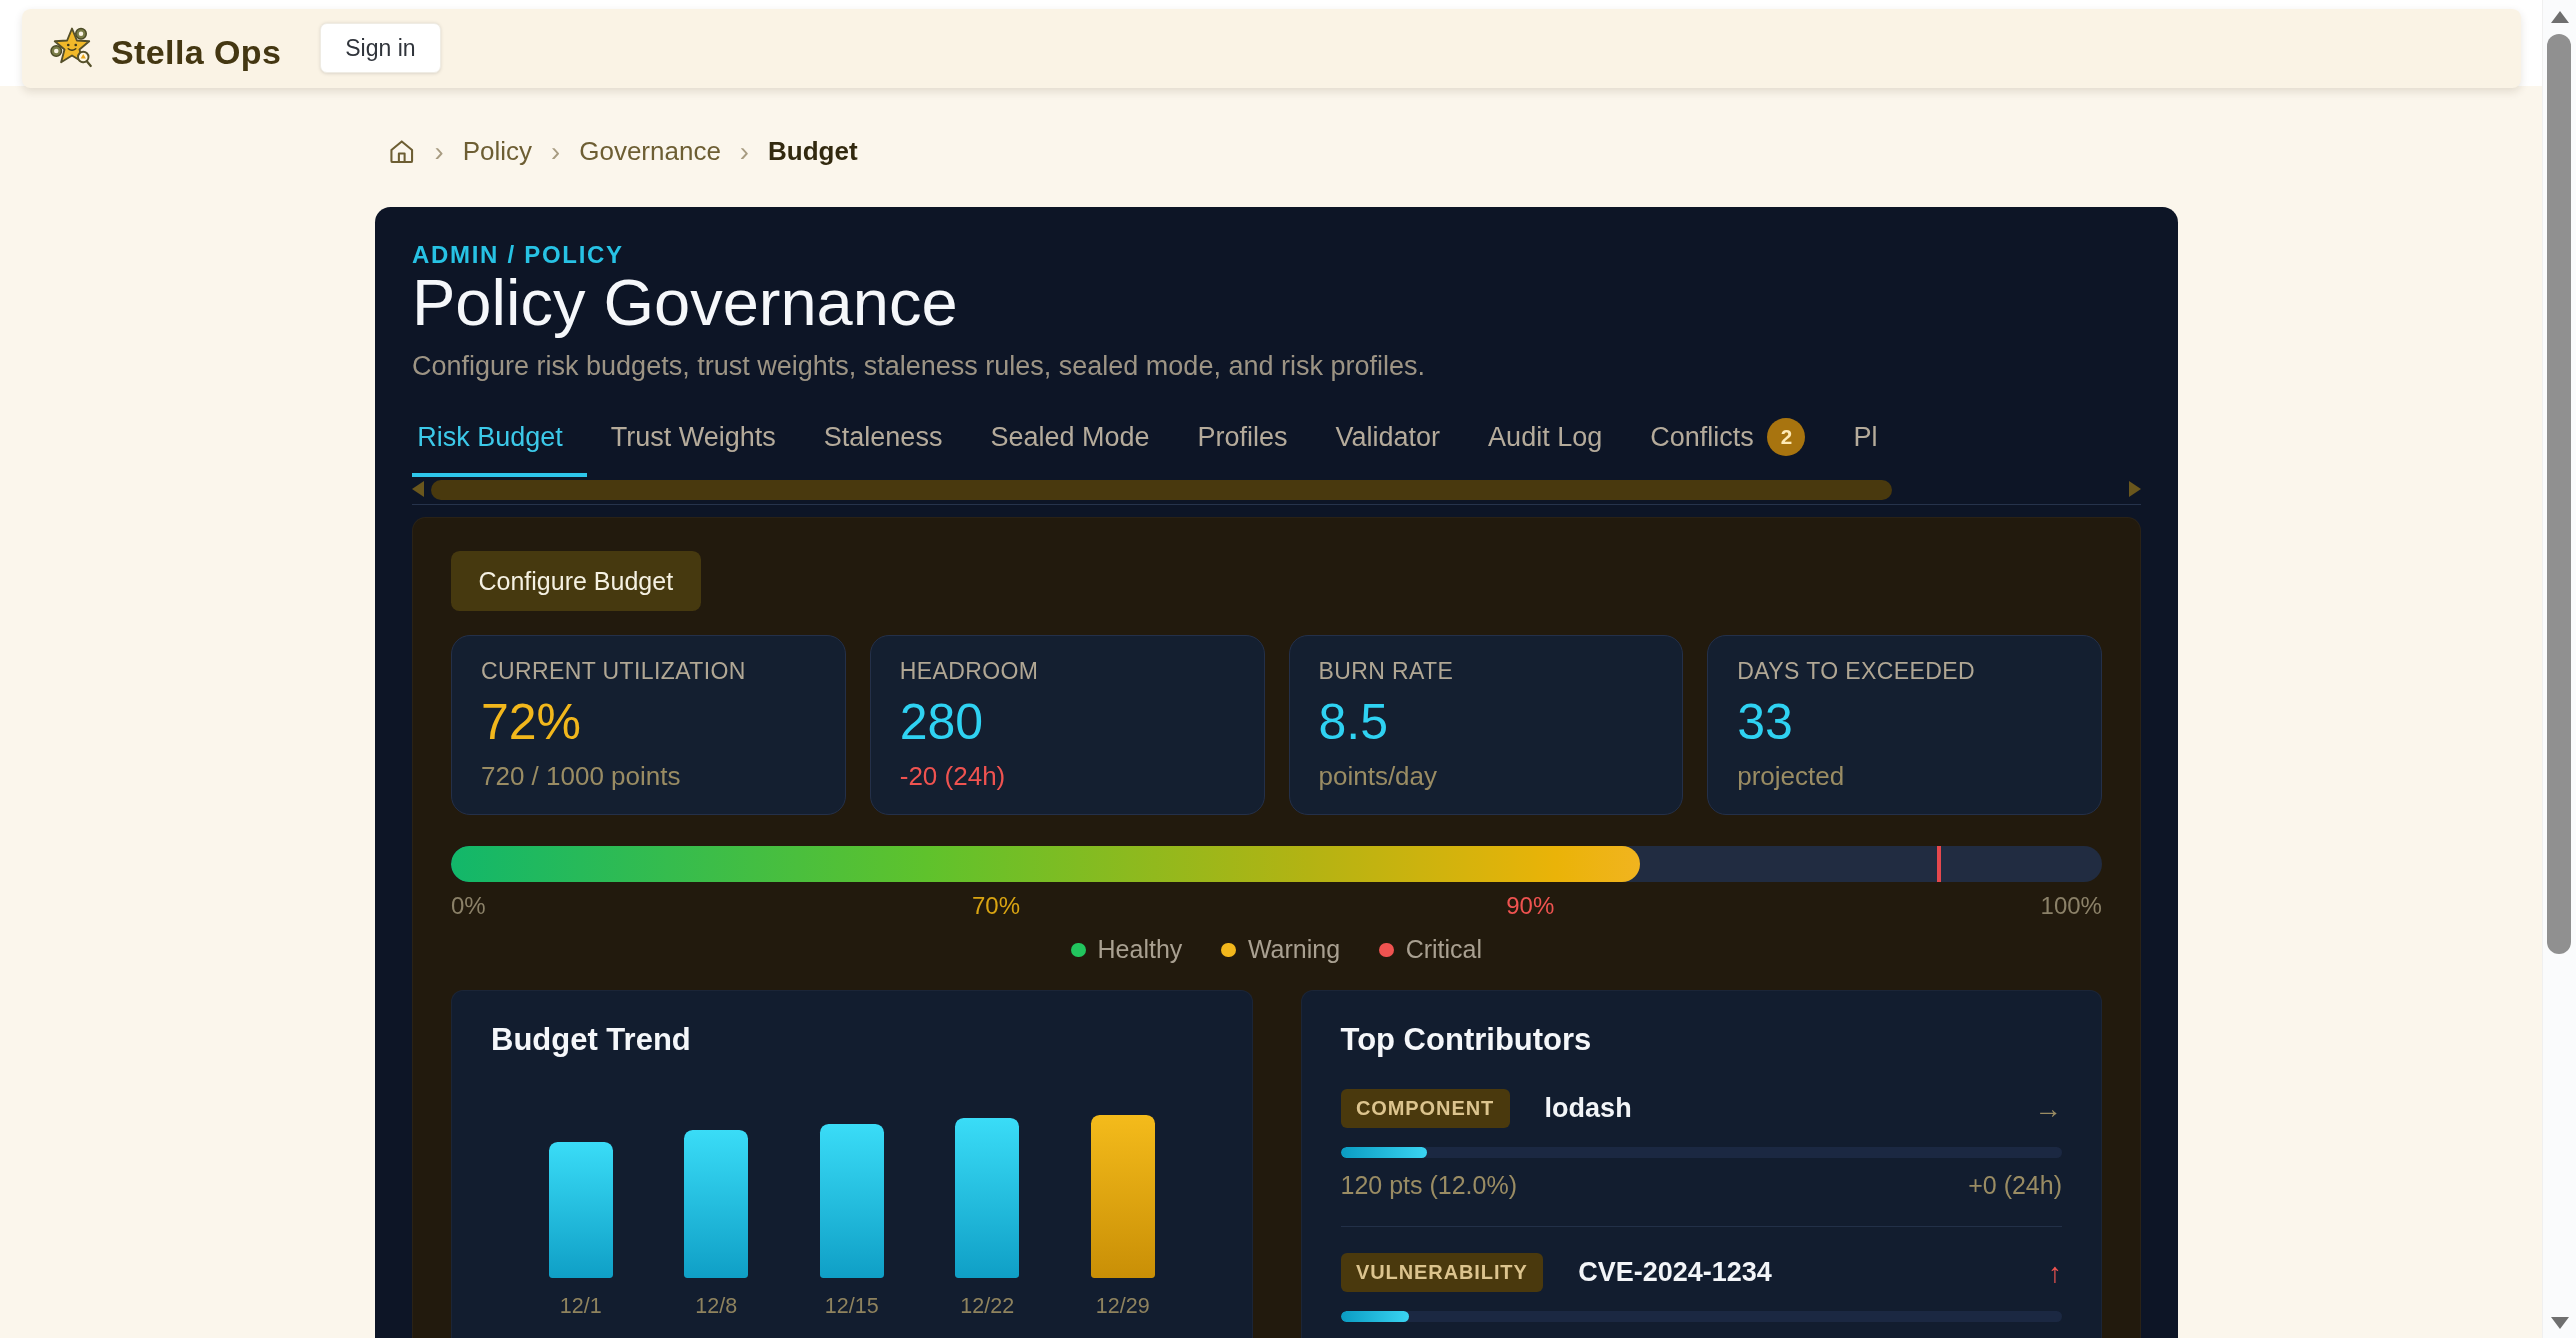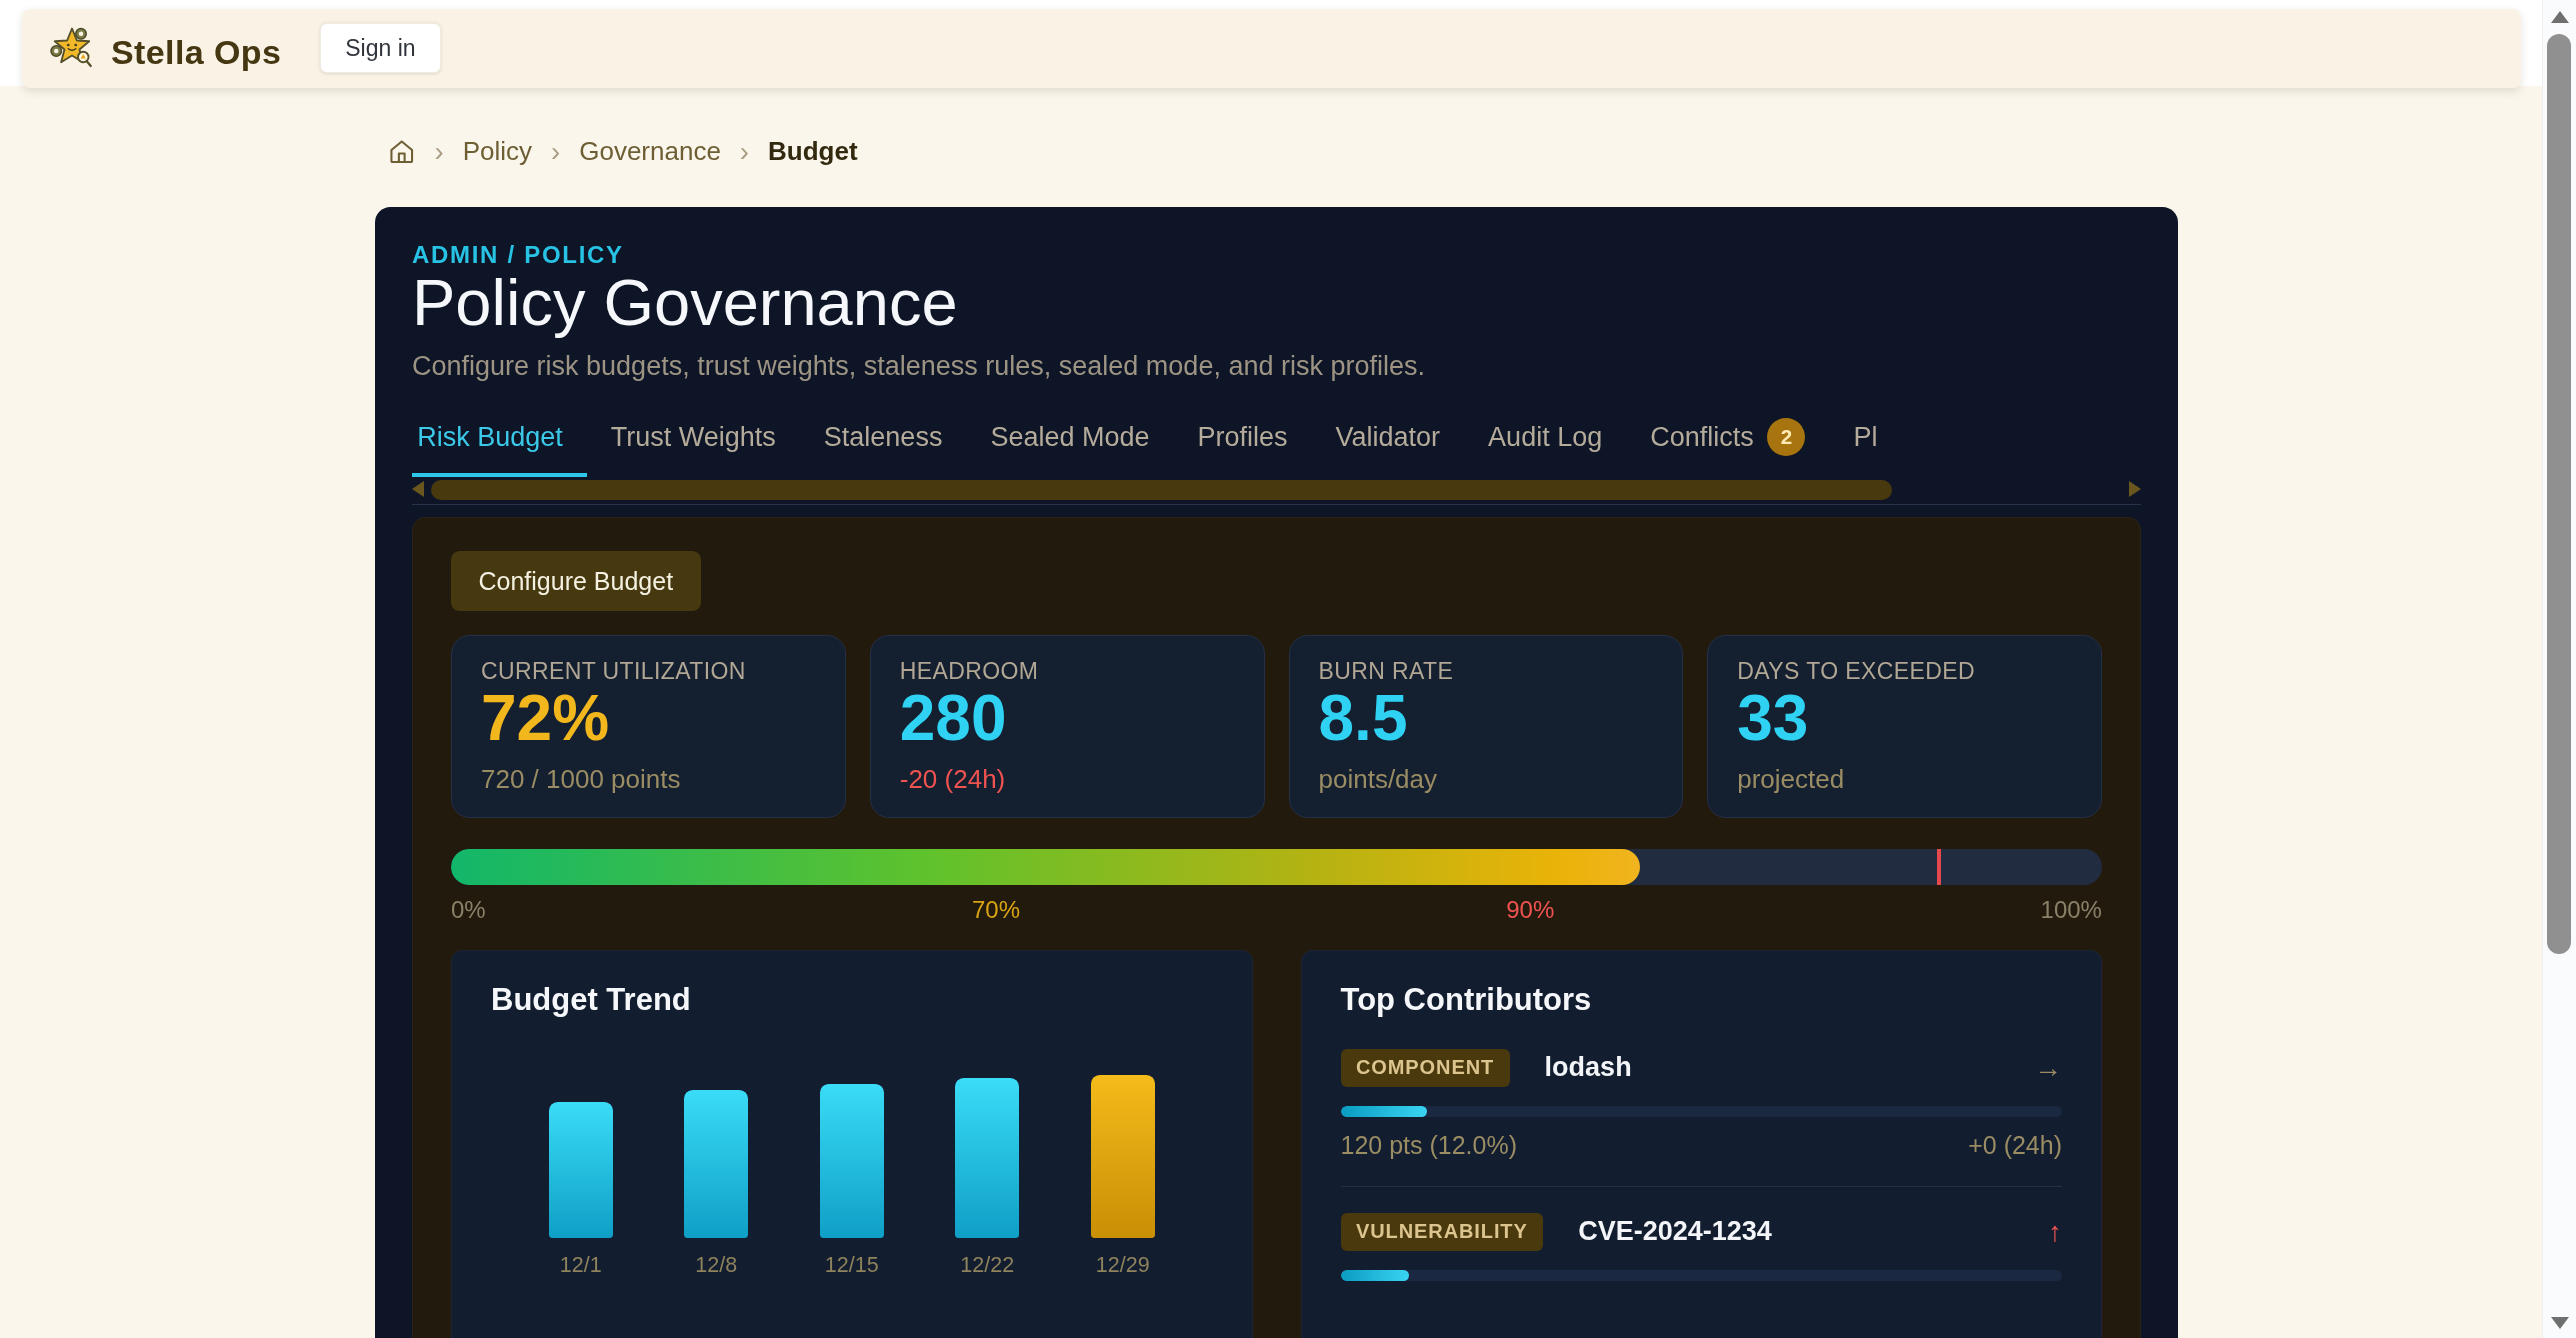--- a/index.html
+++ b/index.html
@@ -56,21 +56,21 @@
             border:0.9px solid rgba(255,255,255,.04)}
   .ov-head{display:flex;justify-content:space-between;align-items:flex-start}
   .ov-title{font-size:34px;font-weight:700;color:#f7f4ec}
   .ov-sub{font-size:26px;color:#97907e;margin-top:13.7px}
   .ov-btn{background:#46390f;color:#f5f1e2;font-size:25px;padding:15.5px 27.5px;border-radius:8.6px;border:none;
           cursor:pointer;font-family:inherit}
 
   .stats{display:grid;grid-template-columns:repeat(4,1fr);gap:24px;margin-top:24px}
   .stat{background:#141f30;border:0.9px solid #243049;border-radius:19px;padding:22px 29px}
   .stat-label{font-size:23px;color:#b1a794;letter-spacing:0.4px}
-  .stat-value{font-size:64px;line-height:1.05;font-weight:700;margin-top:0}
+  .stat-value{font-size:50px;line-height:1.05;font-weight:400;margin-top:11px}
   .stat-sub{font-size:26px;margin-top:12px}
 
   .meter{margin-top:31px;height:36px;border-radius:18px;background:#212c41;position:relative;overflow:hidden}
   .meter-fill{height:100%;border-radius:18px;
      background:linear-gradient(90deg,#12b76a 0%,#5fc22c 40%,#b3b313 72%,#eab308 93%,#f1b41f 100%)}
   .meter-marker{position:absolute;top:0;bottom:0;width:4.3px;background:#e5484d}
   .meter-labels{display:flex;justify-content:space-between;margin-top:10.3px;font-size:24px}
   .legend{display:flex;justify-content:center;gap:39px;margin-top:15.5px;font-size:25px;color:#a9a091}
   .legend-item{display:flex;align-items:center;gap:12px}
   .legend-dot{width:14.6px;height:14.6px;border-radius:50%}
@@ -230,20 +230,34 @@
     <div class="meter">
       <div class="meter-fill" id="meter-fill" style="width: 72%;"></div>
       <div class="meter-marker" id="meter-marker" style="left: 90%;"></div>
     </div>
     <div class="meter-labels" id="meter-labels">
         <span style="color: rgb(139, 129, 104);">0%</span>
         <span style="color: rgb(217, 164, 18);">70%</span>
         <span style="color: rgb(239, 83, 80);">90%</span>
         <span style="color: rgb(139, 129, 104);">100%</span>
       </div>
+    <div class="legend" id="legend">
+        <span class="legend-item">
+          <span class="legend-dot" style="background: rgb(34, 197, 94);"></span>
+          <span>Healthy</span>
+        </span>
+        <span class="legend-item">
+          <span class="legend-dot" style="background: rgb(242, 183, 28);"></span>
+          <span>Warning</span>
+        </span>
+        <span class="legend-item">
+          <span class="legend-dot" style="background: rgb(239, 83, 80);"></span>
+          <span>Critical</span>
+        </span>
+      </div>
 
     <div class="cols">
 
       <div class="subcard">
         <div class="subcard-title">Budget Trend</div>
         <div class="chart" id="chart">
             <div class="bar-col">
               <div class="bar cyan" style="height: 136px;"></div>
             </div>
             <div class="bar-col">

